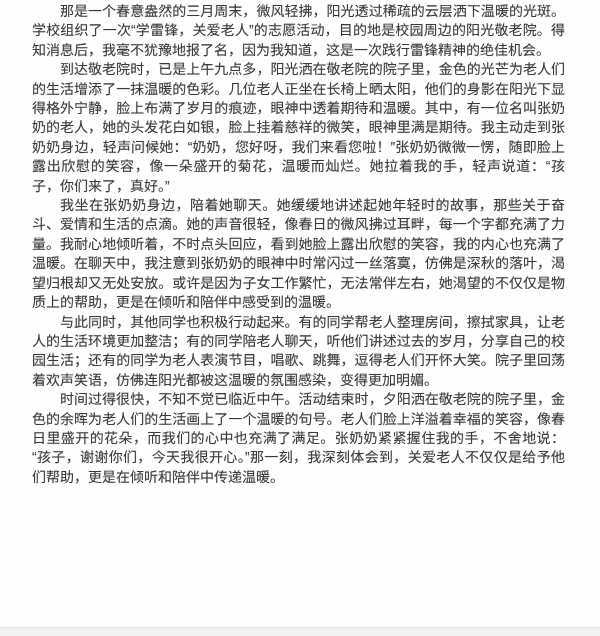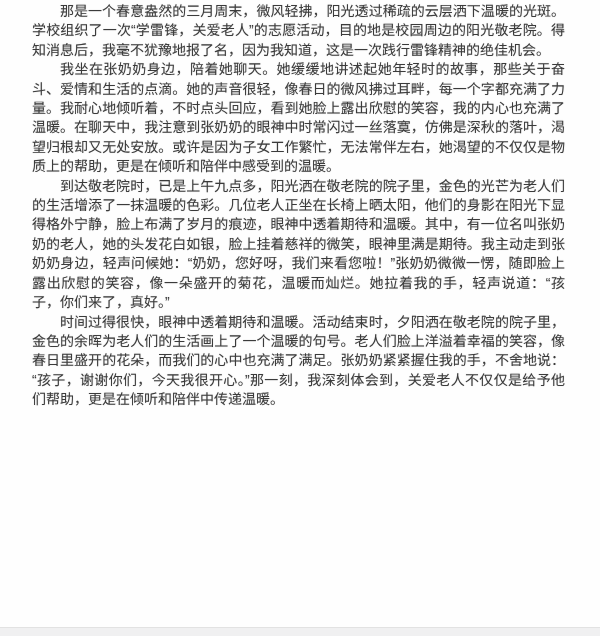--- a/index.html
+++ b/index.html
@@ -45,18 +45,19 @@
     background: var(--footer-bar, #f0f0f1);
     border-top: 1px solid var(--footer-border, #e2e2e2);
   }
 </style>
 </head>
 <body>
 
 <div class="page">
   <div class="essay">
       <p>那是一个春意盎然的三月周末，微风轻拂，阳光透过稀疏的云层洒下温暖的光斑。学校组织了一次“学雷锋，关爱老人”的志愿活动，目的地是校园周边的阳光敬老院。得知消息后，我毫不犹豫地报了名，因为我知道，这是一次践行雷锋精神的绝佳机会。</p>
+      <p>到达敬老院时，已是上午九点多，阳光洒在敬老院的院子里，金色的光芒为老人们的生活增添了一抹温暖的色彩。几位老人正坐在长椅上晒太阳，他们的身影在阳光下显得格外宁静，脸上布满了岁月的痕迹，眼神中透着期待和温暖。其中，有一位名叫张奶奶的老人，她的头发花白如银，脸上挂着慈祥的微笑，眼神里满是期待。我主动走到张奶奶身边，轻声问候她：“奶奶，您好呀，我们来看您啦！”张奶奶微微一愣，随即脸上露出欣慰的笑容，像一朵盛开的菊花，温暖而灿烂。她拉着我的手，轻声说道：“孩子，你们来了，真好。”</p>
       <p>我坐在张奶奶身边，陪着她聊天。她缓缓地讲述起她年轻时的故事，那些关于奋斗、爱情和生活的点滴。她的声音很轻，像春日的微风拂过耳畔，每一个字都充满了力量。我耐心地倾听着，不时点头回应，看到她脸上露出欣慰的笑容，我的内心也充满了温暖。在聊天中，我注意到张奶奶的眼神中时常闪过一丝落寞，仿佛是深秋的落叶，渴望归根却又无处安放。或许是因为子女工作繁忙，无法常伴左右，她渴望的不仅仅是物质上的帮助，更是在倾听和陪伴中感受到的温暖。</p>
-      <p>到达敬老院时，已是上午九点多，阳光洒在敬老院的院子里，金色的光芒为老人们的生活增添了一抹温暖的色彩。几位老人正坐在长椅上晒太阳，他们的身影在阳光下显得格外宁静，脸上布满了岁月的痕迹，眼神中透着期待和温暖。其中，有一位名叫张奶奶的老人，她的头发花白如银，脸上挂着慈祥的微笑，眼神里满是期待。我主动走到张奶奶身边，轻声问候她：“奶奶，您好呀，我们来看您啦！”张奶奶微微一愣，随即脸上露出欣慰的笑容，像一朵盛开的菊花，温暖而灿烂。她拉着我的手，轻声说道：“孩子，你们来了，真好。”</p>
-      <p>时间过得很快，眼神中透着期待和温暖。活动结束时，夕阳洒在敬老院的院子里，金色的余晖为老人们的生活画上了一个温暖的句号。老人们脸上洋溢着幸福的笑容，像春日里盛开的花朵，而我们的心中也充满了满足。张奶奶紧紧握住我的手，不舍地说：“孩子，谢谢你们，今天我很开心。”那一刻，我深刻体会到，关爱老人不仅仅是给予他们帮助，更是在倾听和陪伴中传递温暖。</p>
+      <p>与此同时，其他同学也积极行动起来。有的同学帮老人整理房间，擦拭家具，让老人的生活环境更加整洁；有的同学陪老人聊天，听他们讲述过去的岁月，分享自己的校园生活；还有的同学为老人表演节目，唱歌、跳舞，逗得老人们开怀大笑。院子里回荡着欢声笑语，仿佛连阳光都被这温暖的氛围感染，变得更加明媚。</p>
+      <p>时间过得很快，不知不觉已临近中午。活动结束时，夕阳洒在敬老院的院子里，金色的余晖为老人们的生活画上了一个温暖的句号。老人们脸上洋溢着幸福的笑容，像春日里盛开的花朵，而我们的心中也充满了满足。张奶奶紧紧握住我的手，不舍地说：“孩子，谢谢你们，今天我很开心。”那一刻，我深刻体会到，关爱老人不仅仅是给予他们帮助，更是在倾听和陪伴中传递温暖。</p>
     </div>
   <div class="footer-bar"></div>
 </div>
 
 </body></html>

